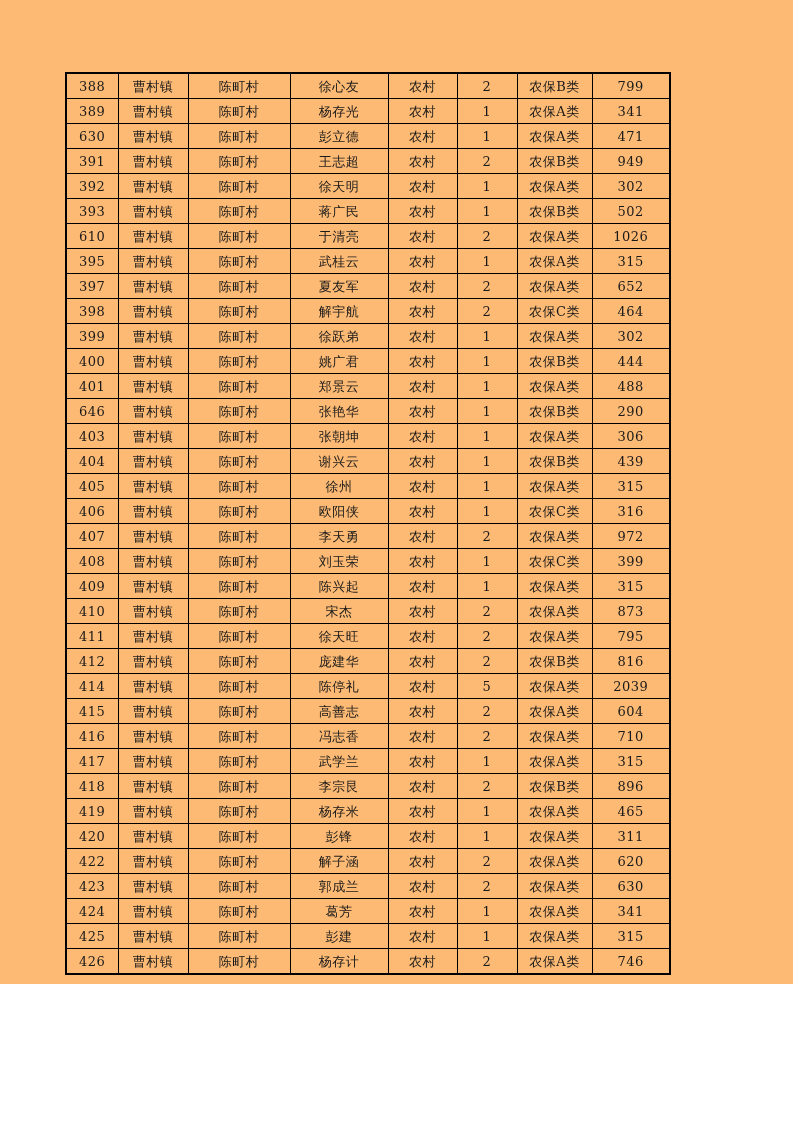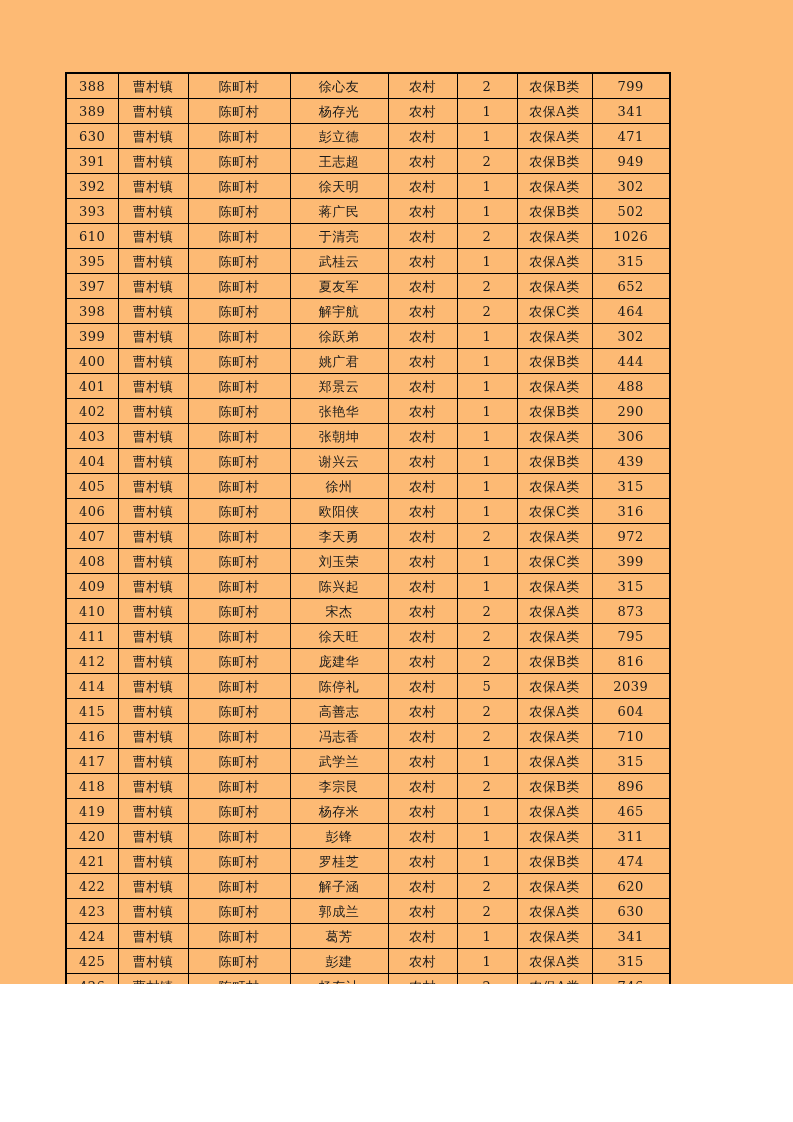--- a/index.html
+++ b/index.html
@@ -189,21 +189,21 @@
             <td>401</td>
             <td>曹村镇</td>
             <td>陈町村</td>
             <td>郑景云</td>
             <td>农村</td>
             <td>1</td>
             <td>农保A类</td>
             <td>488</td>
           </tr>
           <tr>
-            <td>402</td>
+            <td>646</td>
             <td>曹村镇</td>
             <td>陈町村</td>
             <td>张艳华</td>
             <td>农村</td>
             <td>1</td>
             <td>农保B类</td>
             <td>290</td>
           </tr>
           <tr>
             <td>403</td>
@@ -367,30 +367,20 @@
           </tr>
           <tr>
             <td>420</td>
             <td>曹村镇</td>
             <td>陈町村</td>
             <td>彭锋</td>
             <td>农村</td>
             <td>1</td>
             <td>农保A类</td>
             <td>311</td>
-          </tr>
-          <tr>
-            <td>421</td>
-            <td>曹村镇</td>
-            <td>陈町村</td>
-            <td>罗桂芝</td>
-            <td>农村</td>
-            <td>1</td>
-            <td>农保B类</td>
-            <td>474</td>
           </tr>
           <tr>
             <td>422</td>
             <td>曹村镇</td>
             <td>陈町村</td>
             <td>解子涵</td>
             <td>农村</td>
             <td>2</td>
             <td>农保A类</td>
             <td>620</td>

